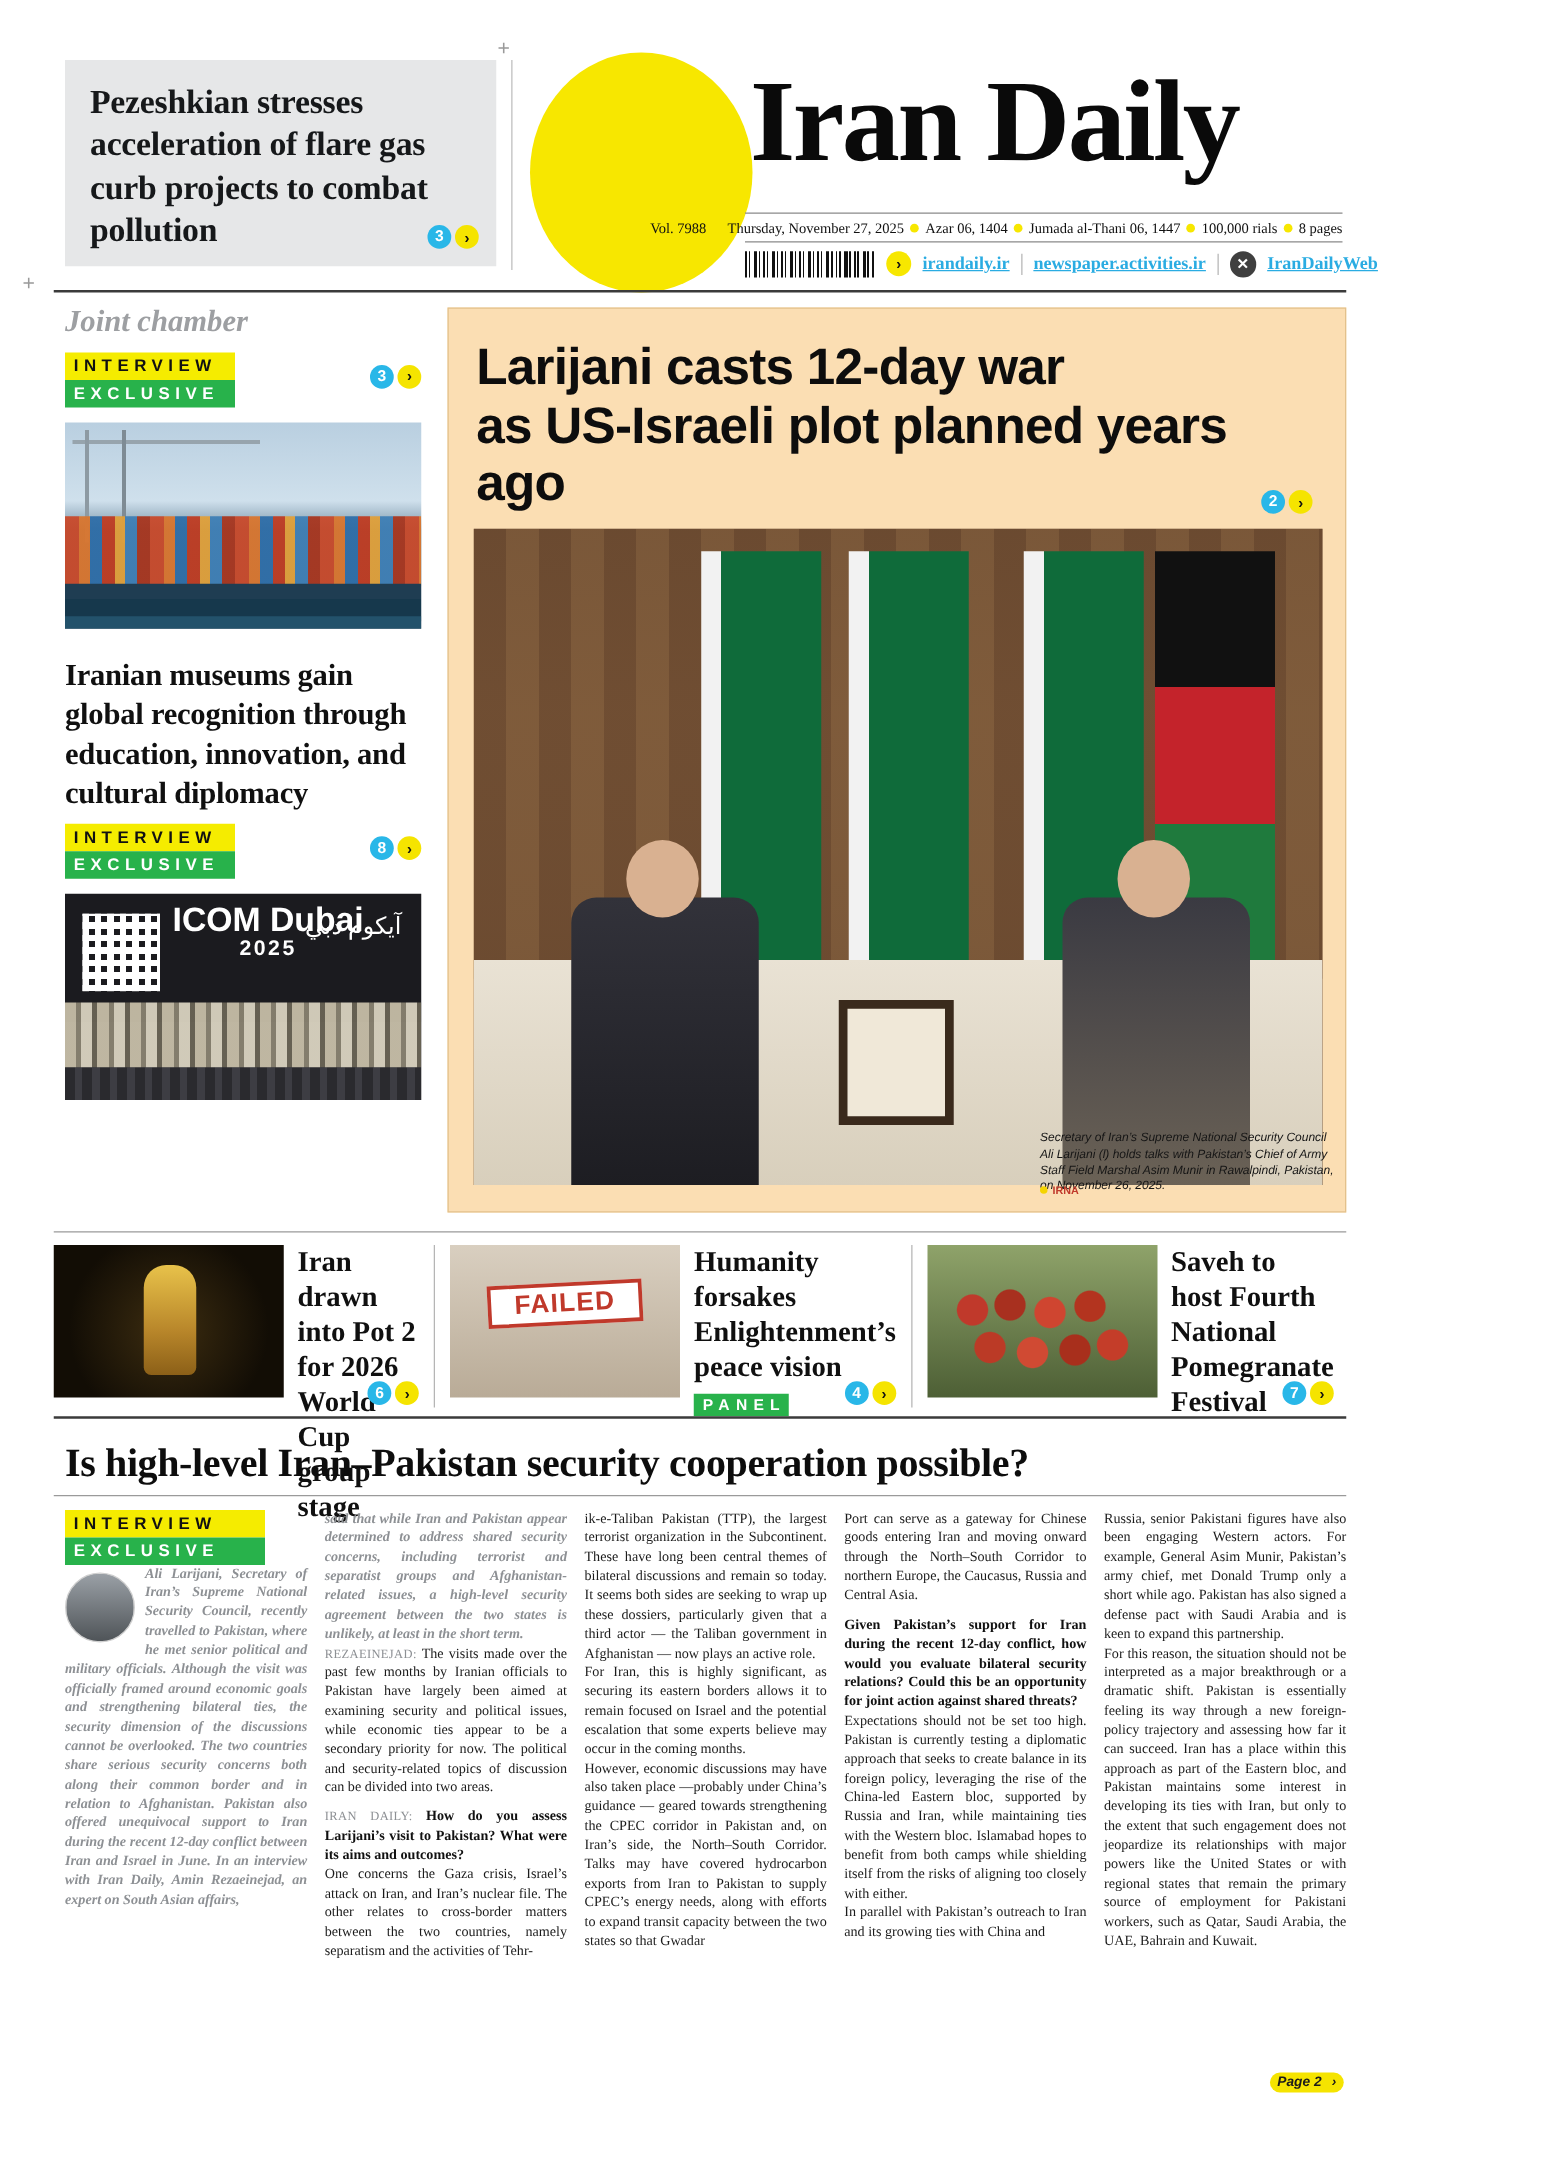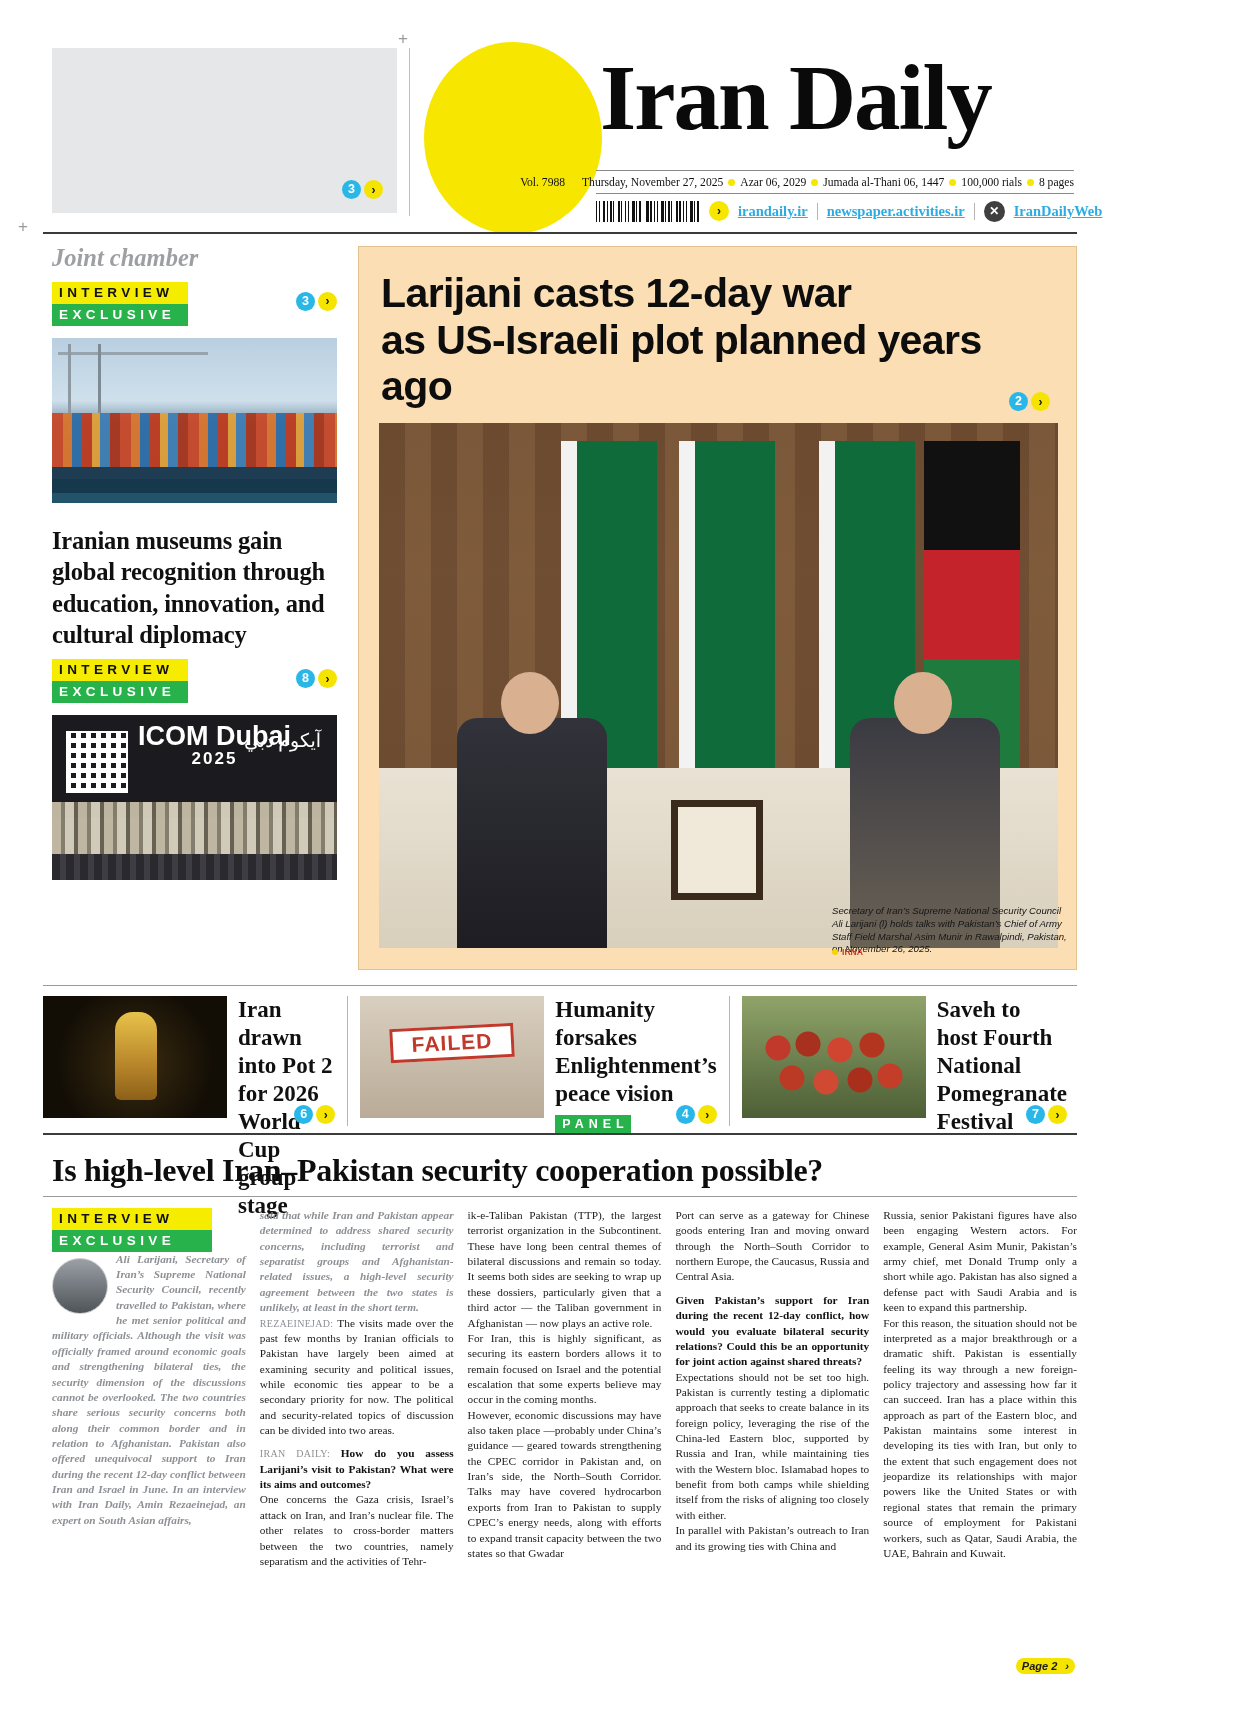--- a/index.html
+++ b/index.html
@@ -314,37 +314,38 @@
 <body>
 
 <div class="page">
 
   <div class="crop crop-t">+</div>
   <div class="crop crop-l">+</div>
 
   <div class="masthead">
 
     <div class="teaser-box">
+      <h2>Pezeshkian stresses acceleration of flare gas curb projects to combat pollution</h2>
       <div class="pagechip teaser-chip">
         <span class="num">3</span>
         <span class="arrow">›</span>
       </div>
     </div>
 
     <div class="vsep"></div>
     <div class="sun"></div>
 
     <div class="logo">Iran Daily</div>
 
     <div class="volbar">
       <span>Vol. 7988</span>
       <span class="dot"></span>
       <span>Thursday, November 27, 2025</span>
       <span class="dot"></span>
-      <span>Azar 06, 2029</span>
+      <span>Azar 06, 1404</span>
       <span class="dot"></span>
       <span>Jumada al-Thani 06, 1447</span>
       <span class="dot"></span>
       <span>100,000 rials</span>
       <span class="dot"></span>
       <span>8 pages</span>
     </div>
 
     <div class="linkbar">
       <div class="barcode"></div>

